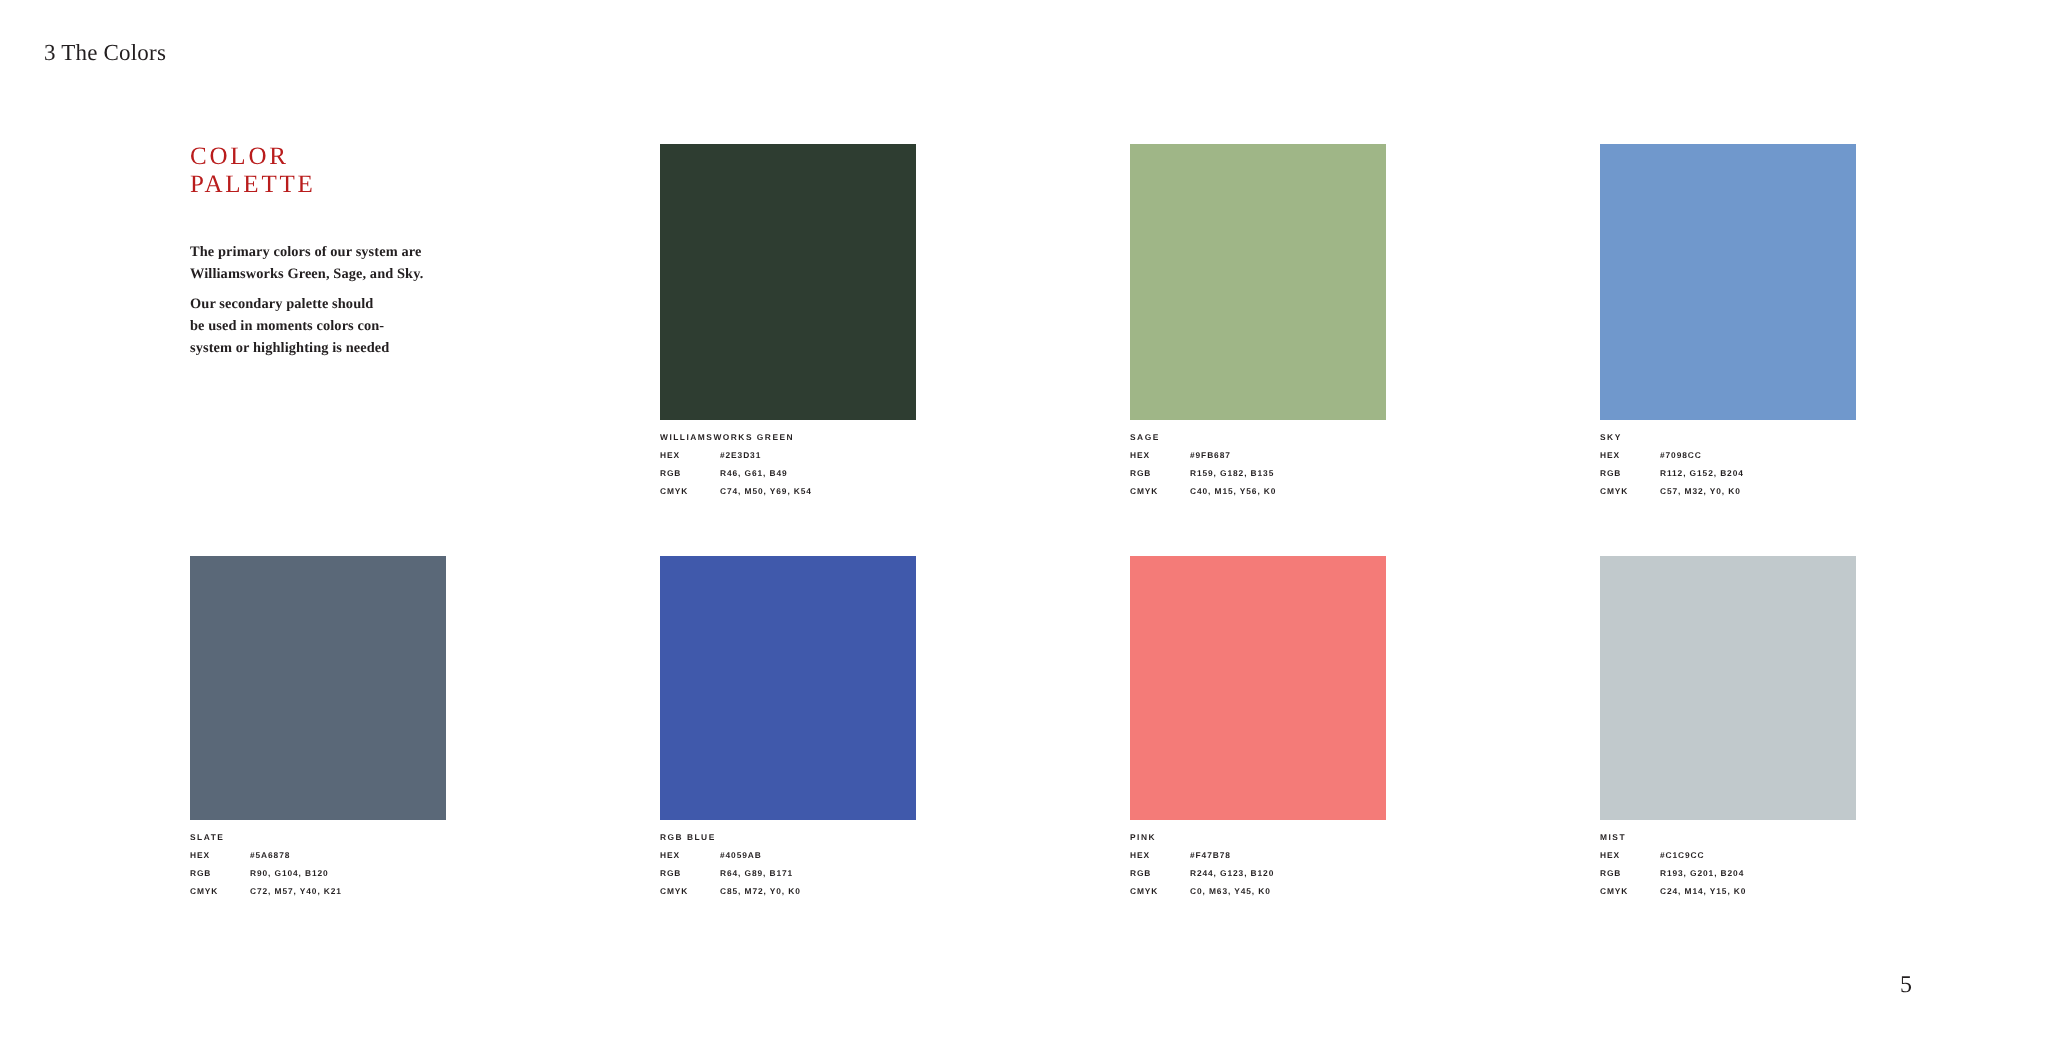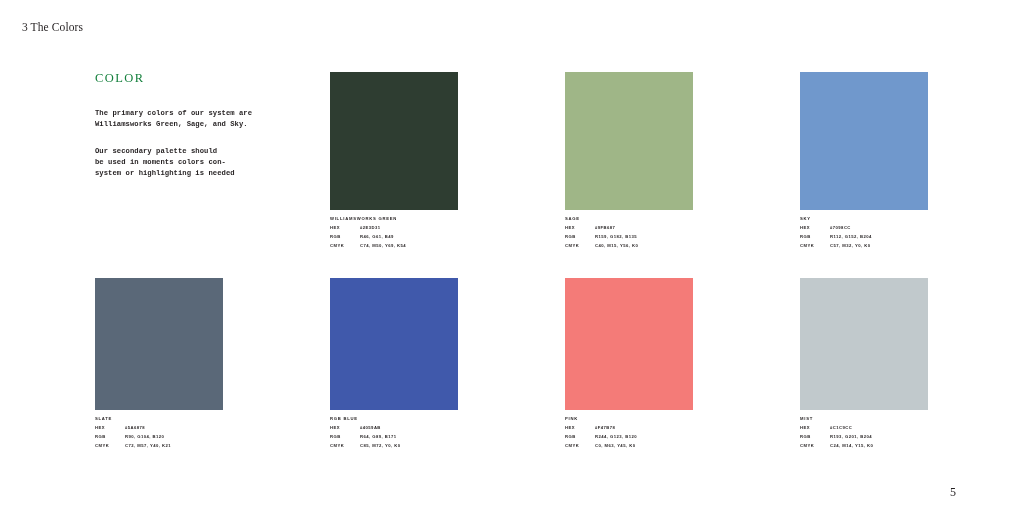--- a/index.html
+++ b/index.html
@@ -19,31 +19,31 @@
     position:absolute;right:20px;bottom:20px;
     font-family:"Liberation Serif",serif;
     font-size:12px;color:#231f20;
   }
 
   
   .intro{position:absolute;left:95px;top:72px;width:160px;}
   .intro-title{
     font-family:"Liberation Serif",serif;
     font-size:12.5px;line-height:13.5px;
-    letter-spacing:1.4px;color:#15803d;
+    letter-spacing:1.4px;color:#b91c1c;
     text-transform:uppercase;
   }
   .intro-body{margin-top:22px;}
   .intro-para{
     font-family:"Liberation Serif",serif;
     font-size:7.2px;line-height:11px;color:#231f20;
     font-weight:bold;letter-spacing:.05px;
   }
-  .intro-para + .intro-para{margin-top:16px;}
-  .intro-para span{display:block;white-space:nowrap;font-family:Liberation Mono, monospace;}
+  .intro-para + .intro-para{margin-top:4px;}
+  .intro-para span{display:block;white-space:nowrap;}
 
   
   .swatch{position:absolute;}
   .chip{width:128px;height:138px;display:block;}
   .chip.tall{height:132px;}
   .spec{margin-top:6px;width:128px;}
   .spec-name{
     font-size:4.2px;font-weight:bold;color:#231f20;
     letter-spacing:.75px;line-height:6px;white-space:nowrap;
     text-transform:uppercase;
@@ -59,20 +59,21 @@
 </head>
 <body>
 
 <div class="page">
 
   <div class="running-head">3 The Colors</div>
 
   <div class="intro">
     <div class="intro-title">
       <div>COLOR</div>
+      <div>PALETTE</div>
     </div>
     <div class="intro-body">
       <div class="intro-para">
         <span>The primary colors of our system are</span>
         <span>Williamsworks Green, Sage, and Sky.</span>
       </div>
       <div class="intro-para">
         <span>Our secondary palette should</span>
         <span>be used in moments colors con-</span>
         <span>system or highlighting is needed</span>

